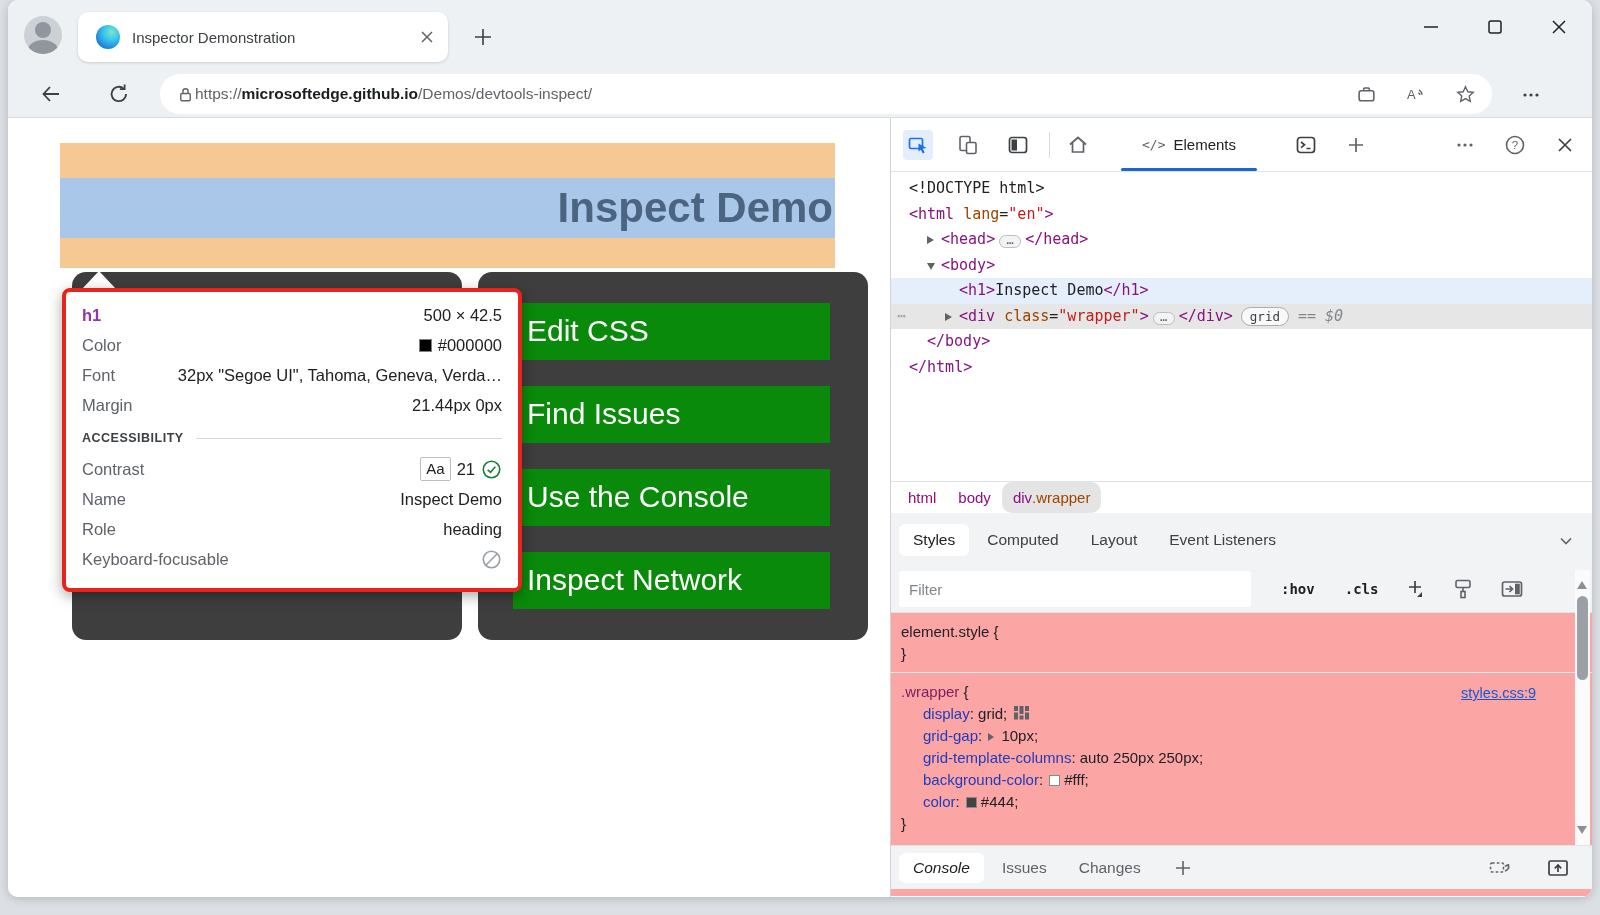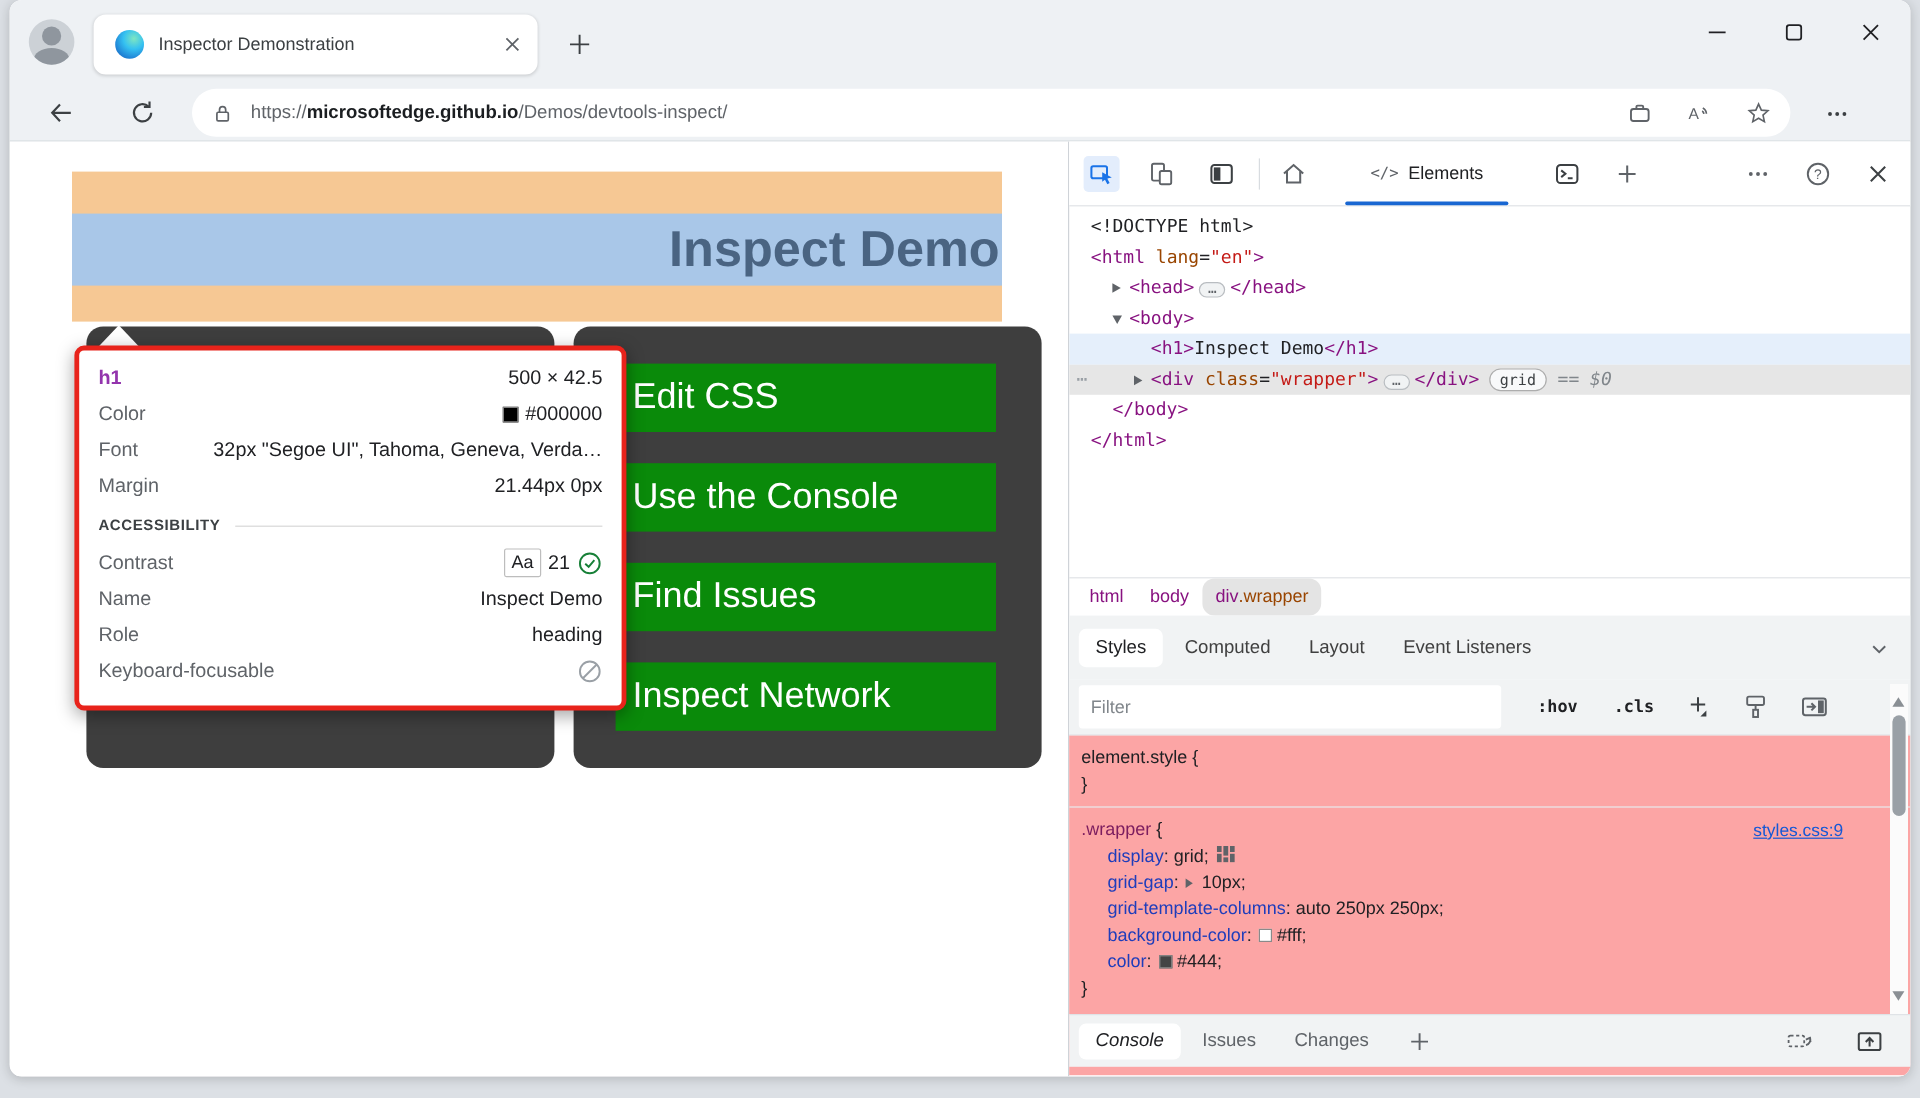--- a/index.html
+++ b/index.html
@@ -13,21 +13,21 @@
   .avatar::before { content:""; position:absolute; left:11px; top:6px; width:16px; height:16px; border-radius:50%; background:#8f969e; }
   .avatar::after { content:""; position:absolute; left:4px; top:24px; width:30px; height:20px; border-radius:50%; background:#8f969e; }
   .tab { position:absolute; left:70px; top:12px; width:370px; height:50px; background:#fff; border-radius:10px; box-shadow:0 1px 3px rgba(0,0,0,.15); display:flex; align-items:center; padding:0 14px 0 18px; }
   .favicon { width:24px; height:24px; border-radius:50%; background:radial-gradient(circle at 65% 30%, #7ee6c2 0%, #35c1f1 38%, #2187d8 70%, #1656b0 100%); flex:none; }
   .tab-title { margin-left:12px; font-size:15px; color:#3c4043; flex:1; white-space:nowrap; overflow:hidden; }
   .newtab { position:absolute; left:462px; top:24px; width:26px; height:26px; display:flex; align-items:center; justify-content:center; }
   .wincontrols { position:absolute; right:24px; top:18px; display:flex; gap:46px; align-items:center; }
   .urlrow { position:absolute; left:0; top:70px; width:100%; height:48px; background:#eef1f4; border-bottom:1px solid #d8dce0; }
   .navbtn { position:absolute; top:9px; width:30px; height:30px; display:flex; align-items:center; justify-content:center; }
   .urlpill { position:absolute; left:152px; top:4px; right:100px; height:40px; background:#fff; border-radius:20px; display:flex; align-items:center; padding:0 16px; }
-  .urltext { margin-left:14px; font-size:15.5px; color:#5f6368; white-space:nowrap; flex:1; overflow:hidden; }
+  .urltext { font-size:15.5px; color:#5f6368; white-space:nowrap; flex:1; overflow:hidden; }
   .urltext .host { color:#1b1e21; font-weight:700; }
   .pill-icons { display:flex; gap:28px; align-items:center; }
   .menu-dots { position:absolute; right:48px; top:12px; width:26px; height:26px; display:flex; align-items:center; justify-content:center; }
 
   
   .content { position:absolute; left:0; top:118px; width:882px; height:779px; background:#fff; }
   .demo-header { position:absolute; left:52px; top:25px; width:775px; height:125px; background:#f6c894; }
   .demo-blue { position:absolute; left:0; top:35px; width:100%; height:60px; background:#a9c7e8; overflow:hidden; }
   .demo-heading { font-size:42px; font-weight:700; line-height:60px; color:#4a6482; text-align:right; padding-right:2px; white-space:nowrap; }
   .card { position:absolute; top:154px; width:390px; height:368px; background:#3e3e3e; border-radius:14px; }
@@ -202,22 +202,22 @@
 
   <div class="content">
     <div class="demo-header">
       <div class="demo-blue">
         <div class="demo-heading">Inspect Demo</div>
       </div>
     </div>
     <div class="card card-left"></div>
     <div class="card card-right">
           <div class="demo-btn">Edit CSS</div>
+          <div class="demo-btn">Find Issues</div>
           <div class="demo-btn">Use the Console</div>
-          <div class="demo-btn">Find Issues</div>
           <div class="demo-btn">Inspect Network</div>
         </div>
 
     <div class="tipwrap">
       <div class="tip-arrow"></div>
       <div class="tooltip">
         <div class="trow">
           <span class="tip-tag">h1</span>
           <span class="val">500 × 42.5</span>
         </div>

